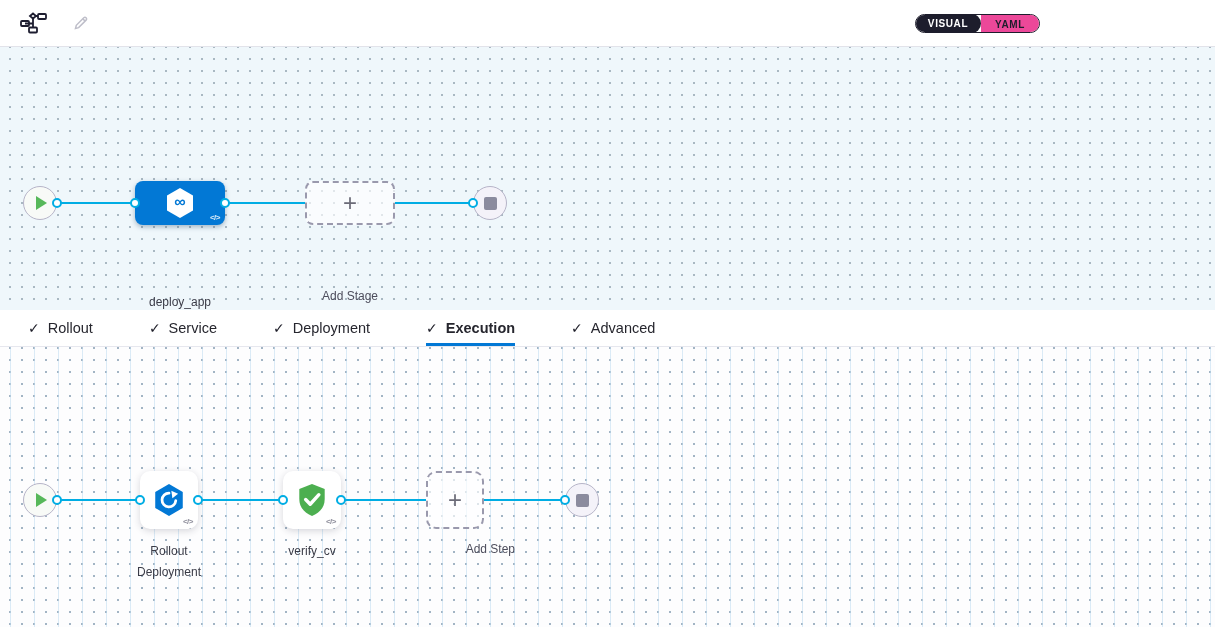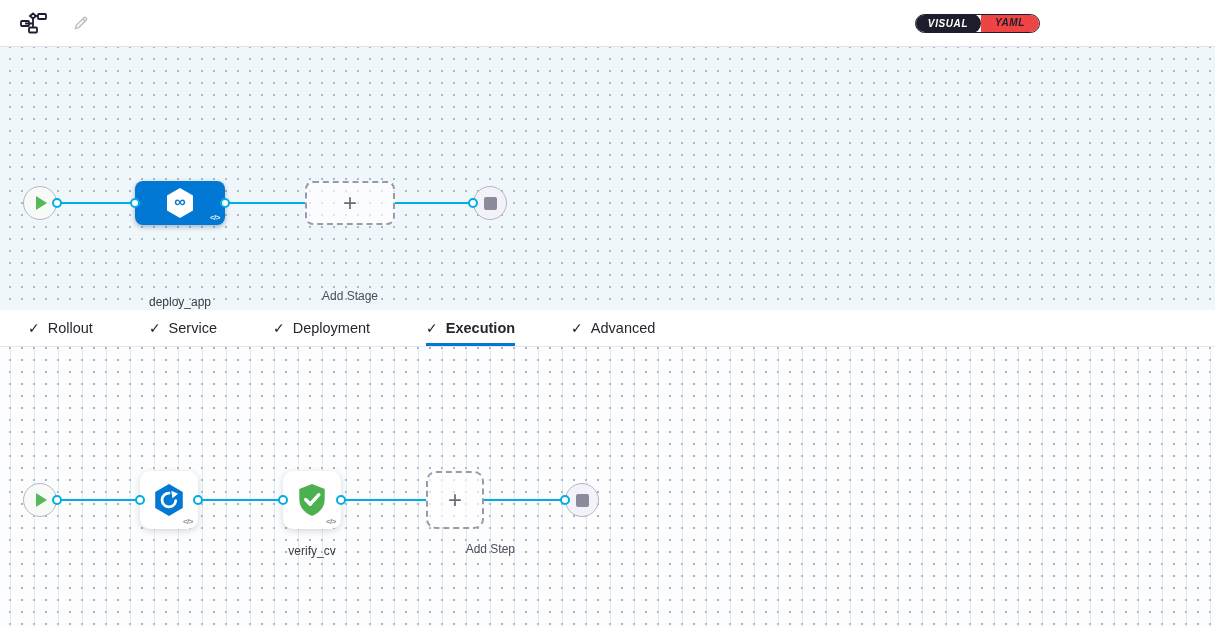--- a/index.html
+++ b/index.html
@@ -6,26 +6,26 @@
   html,body { width:1215px; height:628px; overflow:hidden; background:#fff;
               font-family:"Liberation Sans","DejaVu Sans",sans-serif; }
 
   
   .header { height:47px; background:#fff; border-bottom:1px solid #e2e3ea;
             display:flex; align-items:center; padding:0 0 0 20px; position:relative; }
   .pipeline-icon { width:28px; height:22px; margin-right:10px; }
   .page-title { font-size:18px; font-weight:bold; color:#1c1c30; letter-spacing:.2px; }
   .edit-icon { margin-left:14px; width:18px; height:18px; opacity:.85; cursor:pointer; }
 
-  .view-toggle { margin-left:auto; margin-right:175px; display:flex; align-items:flex-end;
-                 height:19px; border:1.5px solid #1d1d2c; border-radius:10px; background:#fff; overflow:hidden;font-style:italic; }
+  .view-toggle { margin-left:auto; margin-right:175px; display:flex; align-items:flex-start;
+                 height:19px; border:1.5px solid #1d1d2c; border-radius:10px; background:#fff; overflow:hidden; }
   .toggle-seg { height:19px; display:flex; align-items:center; justify-content:center;
                 font-size:10px; font-weight:bold; letter-spacing:.6px; cursor:pointer; }
   .toggle-visual { width:66px; background:#1d1d2c; color:#fff; border-radius:10px; margin:-1px 0 -1px -1px; }
-  .toggle-yaml { width:58px; color:#1d1d2c; background:#ef4444; }
+  .toggle-yaml { width:58px; color:#1d1d2c; background:#ec4899; }
 
   
   .canvas { position:relative; }
   .stage-canvas { height:263px; background-color:#eff7fb;
      background-image: radial-gradient(circle, #a9b8c2 1px, rgba(0,0,0,0) 1.2px);
      background-size:12px 12px; background-position:4px 6px; }
   .step-canvas { height:280px; background-color:#fdfdfe;
      background-image:
        linear-gradient(to right, rgba(191,220,240,.55) 1px, rgba(0,0,0,0) 1px),
        radial-gradient(circle, #a2b4c4 1px, rgba(0,0,0,0) 1.2px);
@@ -174,20 +174,21 @@
   </div>
 
   <div class="step-node" style="left:140px; top:124px;">
     <svg width="36" height="36" viewBox="0 0 34 34">
       <path d="M17 2 L30 9.5 L30 24.5 L17 32 L4 24.5 L4 9.5 Z" fill="#0278d5"></path>
       <path d="M17 10.5 A6.5 6.5 0 1 0 23.4 17.6" fill="none" stroke="#ffffff" stroke-width="2.6" stroke-linecap="round"></path>
       <path d="M19.2 8.2 L25.6 11.2 L20.2 15.4 Z" fill="#ffffff"></path>
     </svg>
     <span class="code-icon">&lt;/&gt;</span>
   </div>
+  <div class="node-label" style="left:119px; top:194px; width:100px;">Rollout Deployment</div>
 
   <div class="step-node" style="left:283px; top:124px;">
     <svg width="36" height="36" viewBox="0 0 34 34">
       <path d="M17 2 L29 6.5 L29 16 C29 24.5 23.5 29.5 17 32 C10.5 29.5 5 24.5 5 16 L5 6.5 Z" fill="#4caf50"></path>
       <path d="M11 16.5 L15.3 21 L23.5 12" fill="none" stroke="#ffffff" stroke-width="3.2" stroke-linecap="round" stroke-linejoin="round"></path>
     </svg>
     <span class="code-icon">&lt;/&gt;</span>
   </div>
   <div class="node-label" style="left:252px; top:194px; width:120px;">verify_cv</div>
 

